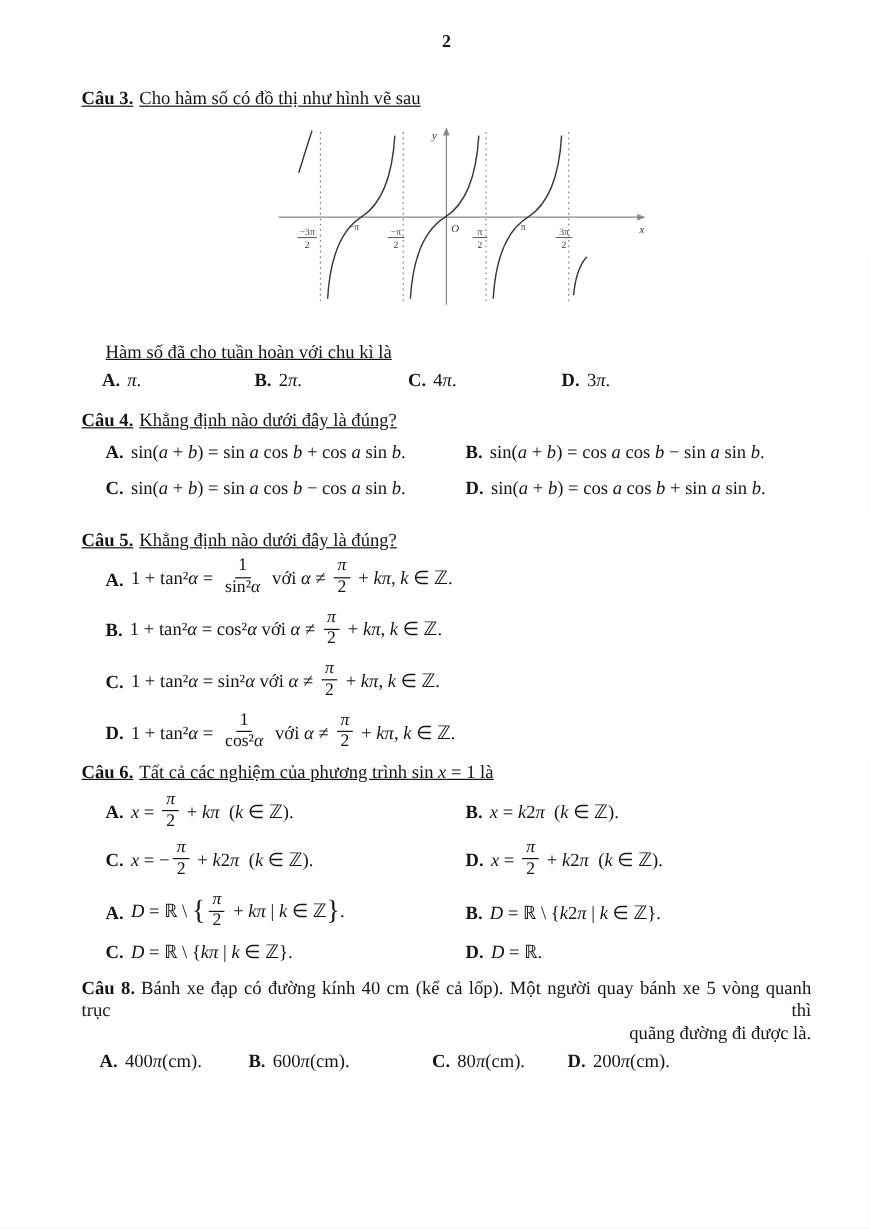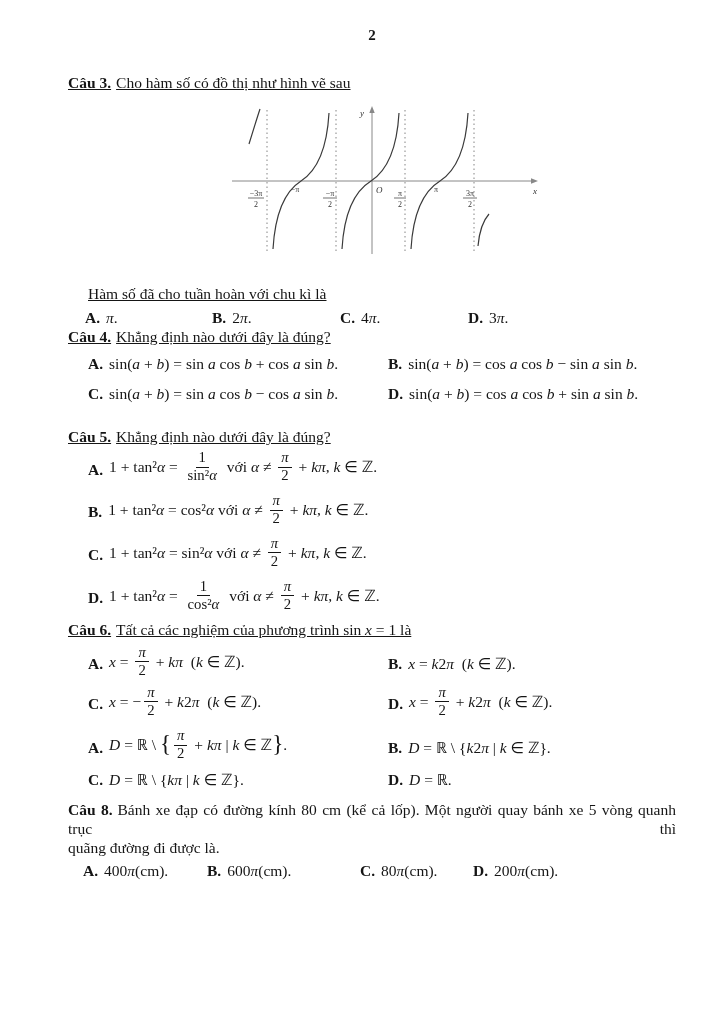--- a/index.html
+++ b/index.html
@@ -23,21 +23,21 @@
   .frac .fnum{display:block;padding:0 3px 0.5px 3px;border-bottom:1px solid #151515;text-align:center;font-size:0.95em;}
   .frac .fden{display:block;padding:0.5px 3px 0 3px;text-align:left;font-size:0.95em;}
   .brace{font-size:1.5em;line-height:1;vertical-align:-1px;font-weight:400;}
   .w127{width:127px;}.w128{width:128px;}
   .w300{width:300px;}
   .w124{width:124px;}.w153{width:153px;}.w113{width:113px;}
   .row-m1{margin-top:8px;}
   .row-m2{margin-top:10px;}
   .stack-opt{margin-top:9px;display:flex;align-items:center;}
   .q8-stem{margin:10px 0 0 0;text-align:justify;text-align-last:justify;}
-  .q8-stem2{margin:0;}
+  .q8-stem2{margin:0;text-align:right;}
   svg text{font-family:"Liberation Serif", serif;fill:#333;}
   .axlbl{font-style:italic;font-size:9px;}
   .ticklbl{font-size:8px;}
 </style>
 </head>
 <body>
 
 <div class="page">
 
   <div class="page-number">2</div>
@@ -98,21 +98,21 @@
     <span class="opt w128">
         <b class="olabel">C.</b>
         <span class="math"><span>4</span><span class="it">π</span><span>.</span></span>
       </span>
     <span class="opt">
         <b class="olabel">D.</b>
         <span class="math"><span>3</span><span class="it">π</span><span>.</span></span>
       </span>
   </div>
 
-  <p class="qhead" style="margin-top:0;"><b class="qlabel">Câu 4.</b><span class="math"><span>Khẳng định nào dưới đây là đúng?</span></span></p>
+  <p class="qhead" style="margin-top:14px;"><b class="qlabel">Câu 4.</b><span class="math"><span>Khẳng định nào dưới đây là đúng?</span></span></p>
   <div class="opt-row indent row-m1">
     <span class="opt w300">
         <b class="olabel">A.</b>
         <span class="math"><span>sin(</span><span class="it">a</span><span> + </span><span class="it">b</span><span>) = sin </span><span class="it">a</span><span> cos </span><span class="it">b</span><span> + cos </span><span class="it">a</span><span> sin </span><span class="it">b</span><span>.</span></span>
       </span>
     <span class="opt">
         <b class="olabel">B.</b>
         <span class="math"><span>sin(</span><span class="it">a</span><span> + </span><span class="it">b</span><span>) = cos </span><span class="it">a</span><span> cos </span><span class="it">b</span><span> − sin </span><span class="it">a</span><span> sin </span><span class="it">b</span><span>.</span></span>
       </span>
   </div>
@@ -211,21 +211,21 @@
     <span class="opt w300">
         <b class="olabel">C.</b>
         <span class="math"><span class="it">D</span><span> = ℝ \ {</span><span class="it">kπ</span><span> | </span><span class="it">k</span><span> ∈ ℤ}.</span></span>
       </span>
     <span class="opt">
         <b class="olabel">D.</b>
         <span class="math"><span class="it">D</span><span> = ℝ.</span></span>
       </span>
   </div>
 
-  <p class="q8-stem"><b class="qlabel">Câu 8.</b><span>Bánh xe đạp có đường kính 80 cm (kể cả lốp). Một người quay bánh xe 5 vòng quanh trục thì</span></p>
+  <p class="q8-stem"><b class="qlabel">Câu 8.</b><span>Bánh xe đạp có đường kính 40 cm (kể cả lốp). Một người quay bánh xe 5 vòng quanh trục thì</span></p>
   <div class="q8-stem2">quãng đường đi được là.</div>
   <div class="opt-row" style="margin-top:3px;padding-left:15px;">
     <span class="opt w124">
         <b class="olabel">A.</b>
         <span class="math"><span>400</span><span class="it">π</span><span>(cm).</span></span>
       </span>
     <span class="opt w153">
         <b class="olabel">B.</b>
         <span class="math"><span>600</span><span class="it">π</span><span>(cm).</span></span>
       </span>

